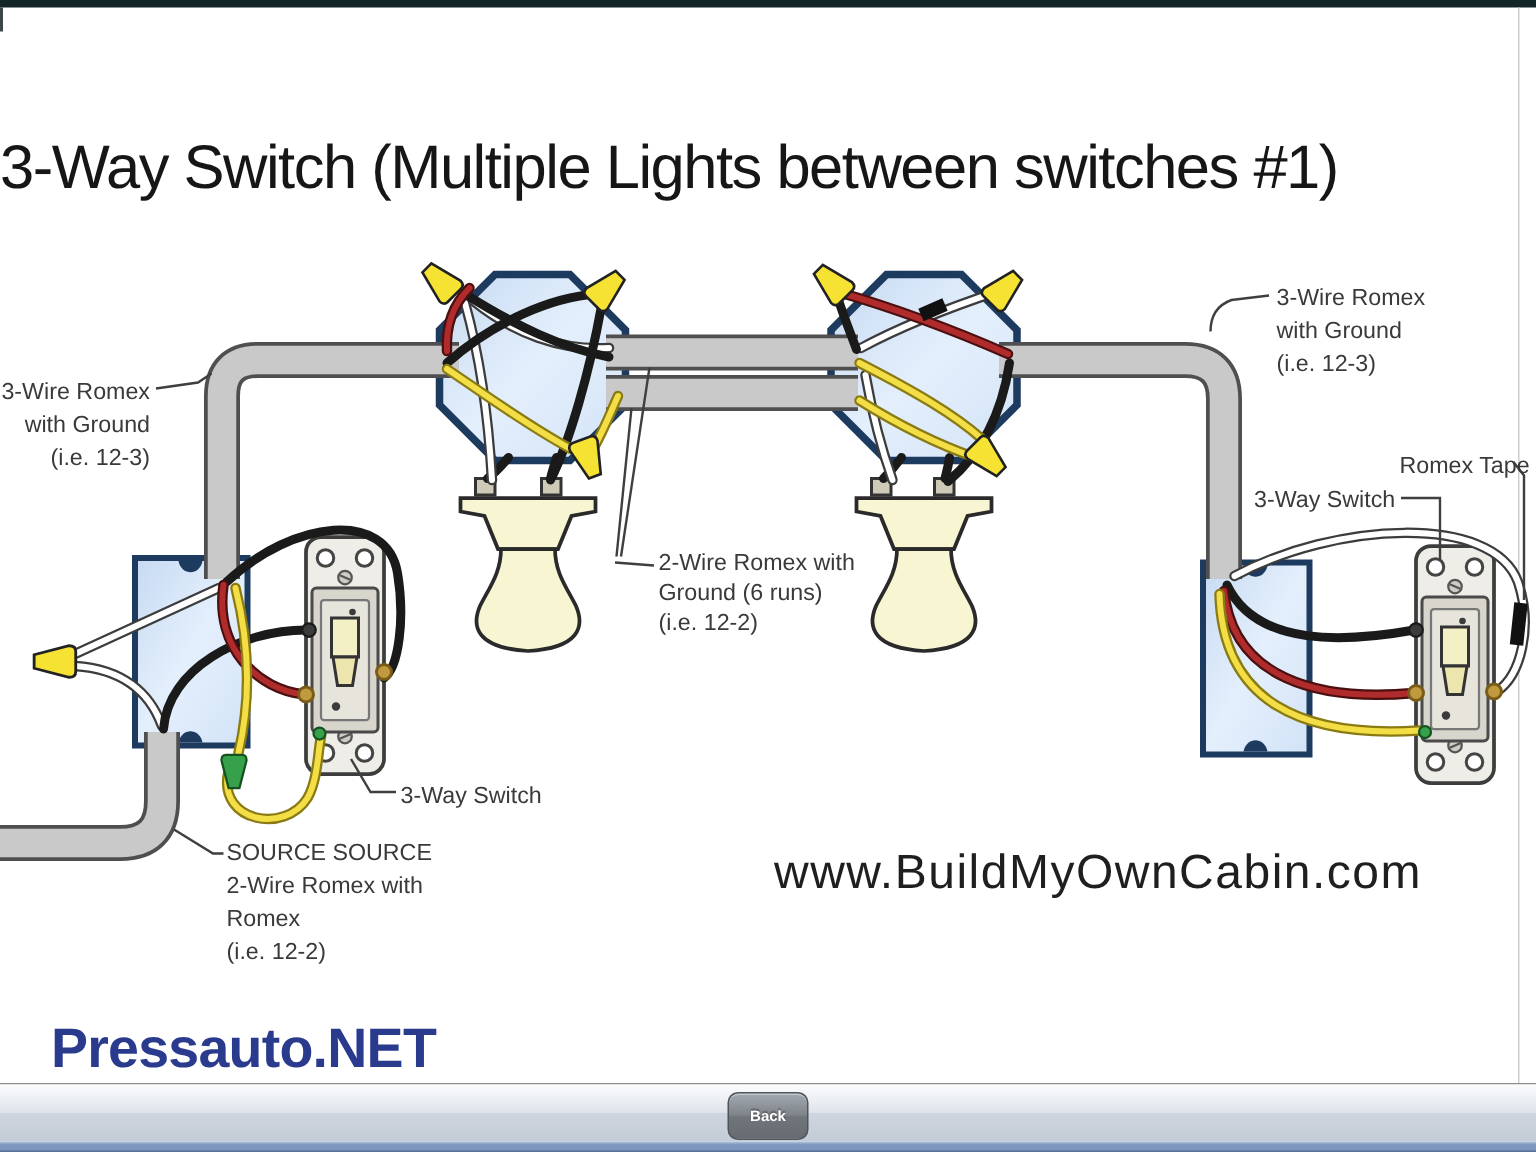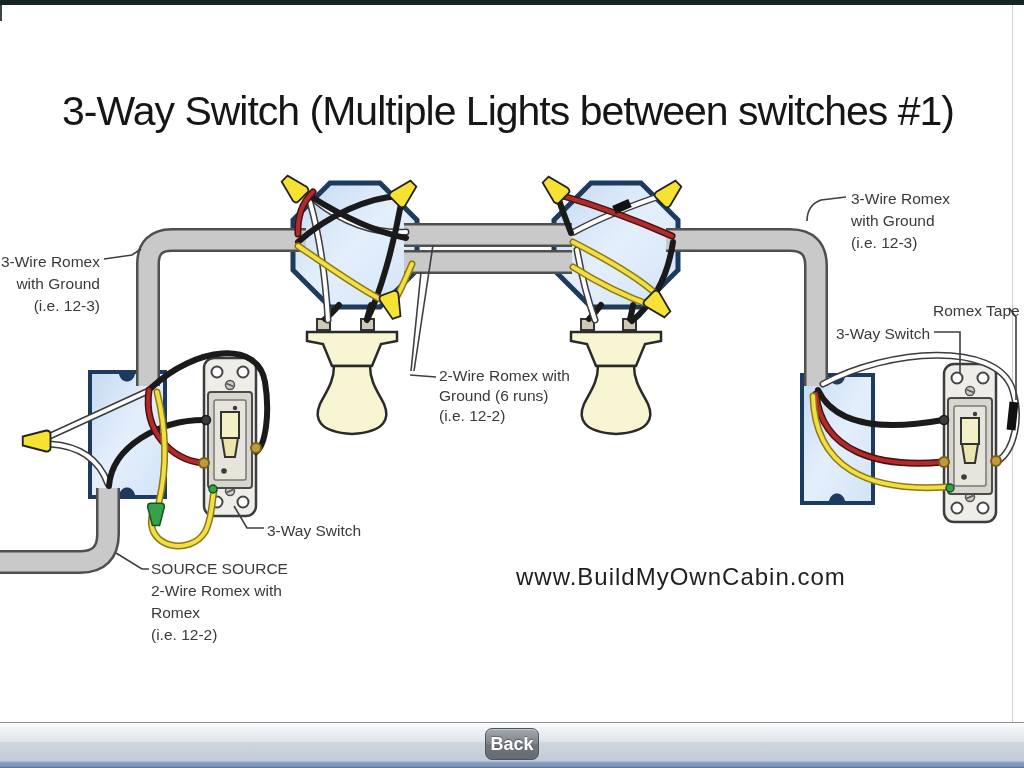--- a/index.html
+++ b/index.html
@@ -12,42 +12,42 @@
     --cream:#f8f5d2; --watermark-navy:#2a3b8e;
     --label-gray:#3a3a3a; --strip-blue:#7d98bc;
   }
   *{margin:0;padding:0;box-sizing:border-box}
   html,body{width:1024px;height:768px;overflow:hidden}
   body{font-family:"Liberation Sans",sans-serif;background:#fff}
   .screen{position:relative;width:1024px;height:768px;background:#fff;overflow:hidden}
   .top-bar{position:absolute;left:0;top:0;width:1024px;height:5px;background:#142527}
   .edge-notch{position:absolute;left:0;top:5px;width:2px;height:16px;background:#3a4648}
   .right-line{position:absolute;left:1012px;top:5px;width:1px;height:717px;background:#cfcfcf}
-  .title{position:absolute;left:0;top:88px;width:1016px;text-align:center;
+  .title{position:absolute;left:0;top:88px;width:1016px;
     font-size:41px;letter-spacing:-1px;color:#161616;white-space:nowrap}
   svg.diagram{position:absolute;left:0;top:0;width:1024px;height:768px}
   .lbl{position:absolute;font-size:15.5px;line-height:22px;color:var(--label-gray);white-space:nowrap}
   .lbl span{display:block}
   .lbl-left-romex{left:0;top:251px;width:100px;text-align:right}
   .lbl-right-romex{left:851px;top:188px}
   .lbl-black-tape{left:933px;top:300px}
   .lbl-right-switch{left:836px;top:323px}
   .lbl-two-wire{left:439px;top:366px;line-height:20px}
   .lbl-left-switch{left:267px;top:520px}
   .lbl-power{left:151px;top:558px}
-  .site{position:absolute;left:516px;top:563px;font-size:24px;letter-spacing:1px;color:#1f1f1f;white-space:nowrap}
+  .site{position:absolute;left:516px;top:563px;font-size:32px;letter-spacing:1px;color:#1f1f1f;white-space:nowrap}
   .watermark{position:absolute;left:34px;top:678px;font-size:37px;font-weight:bold;
     letter-spacing:-0.5px;color:var(--watermark-navy);white-space:nowrap}
   .bottom-line{position:absolute;left:0;top:722px;width:1024px;height:1px;background:#8f8f8f}
   .toolbar{position:absolute;left:0;top:723px;width:1024px;height:38px;
     background:linear-gradient(#fbfcfe,#dfe4ea 49%,#cfd6df 50%,#c3cbd6)}
   .strip{position:absolute;left:0;top:761px;width:1024px;height:7px;
     background:linear-gradient(#b3c5de,var(--strip-blue) 30%,var(--strip-blue) 75%,#4e6690)}
   .back-btn{position:absolute;left:50%;transform:translateX(-50%);top:728px;width:54px;height:32px;
-    border-radius:7px;border:1px solid #4f545a;color:#fff;font-weight:bold;font-size:18px;
+    border-radius:7px;border:1px solid #4f545a;color:#fff;font-weight:bold;font-size:10px;
     font-family:"Liberation Sans",sans-serif;cursor:pointer;
     background:linear-gradient(#a3a9b0,#7f848b 48%,#70757b 52%,#676c72);
     box-shadow:inset 0 1px 0 rgba(255,255,255,.35);text-shadow:0 -1px 1px rgba(0,0,0,.35)}
   
   .jbox{fill:url(#gBox);stroke:var(--box-border);stroke-width:5}
   .rbox{fill:url(#gBox);stroke:var(--box-border);stroke-width:4}
   .notch{fill:var(--box-border)}
   .cond-e{stroke:var(--conduit-edge);stroke-width:24;fill:none;stroke-linecap:butt}
   .cond-c{stroke:var(--conduit-gray);stroke-width:19;fill:none;stroke-linecap:butt}
   .wire{fill:none;stroke-linecap:round}
@@ -305,18 +305,19 @@
   </div>
   <div class="lbl lbl-left-switch">3-Way Switch</div>
   <div class="lbl lbl-power">
     <span>SOURCE SOURCE</span>
     <span>2-Wire Romex with</span>
     <span>Romex</span>
     <span>(i.e. 12-2)</span>
   </div>
   <div class="site">www.BuildMyOwnCabin.com</div>
 
+  <div class="watermark">Pressauto.NET</div>
 
   <div class="bottom-line"></div>
   <div class="toolbar"></div>
   <button class="back-btn">Back</button>
   <div class="strip"></div>
 </div>
 
 </body></html>

